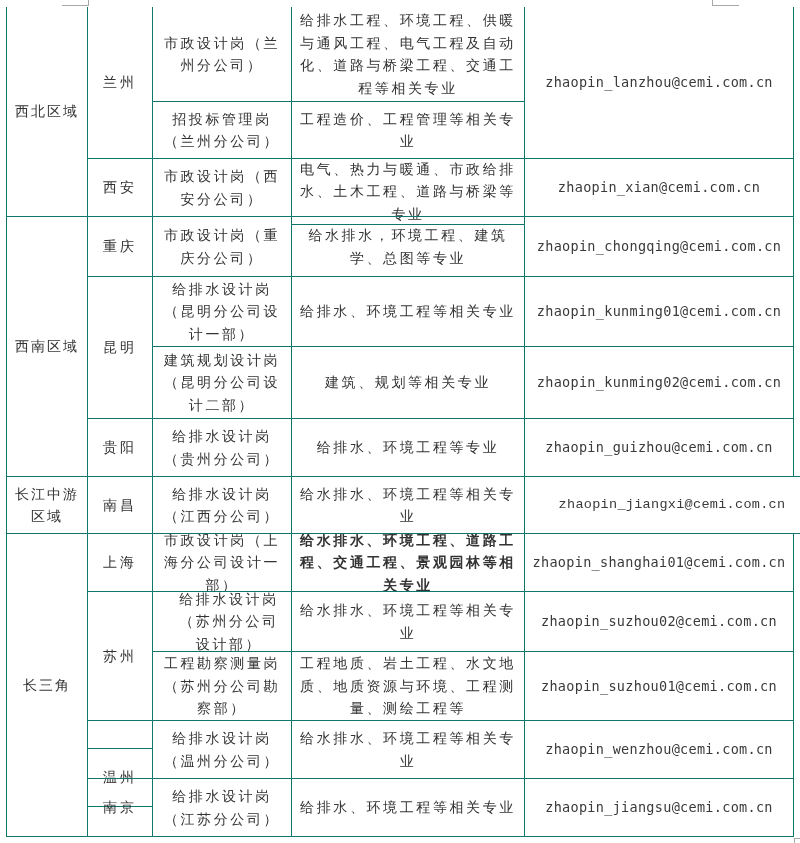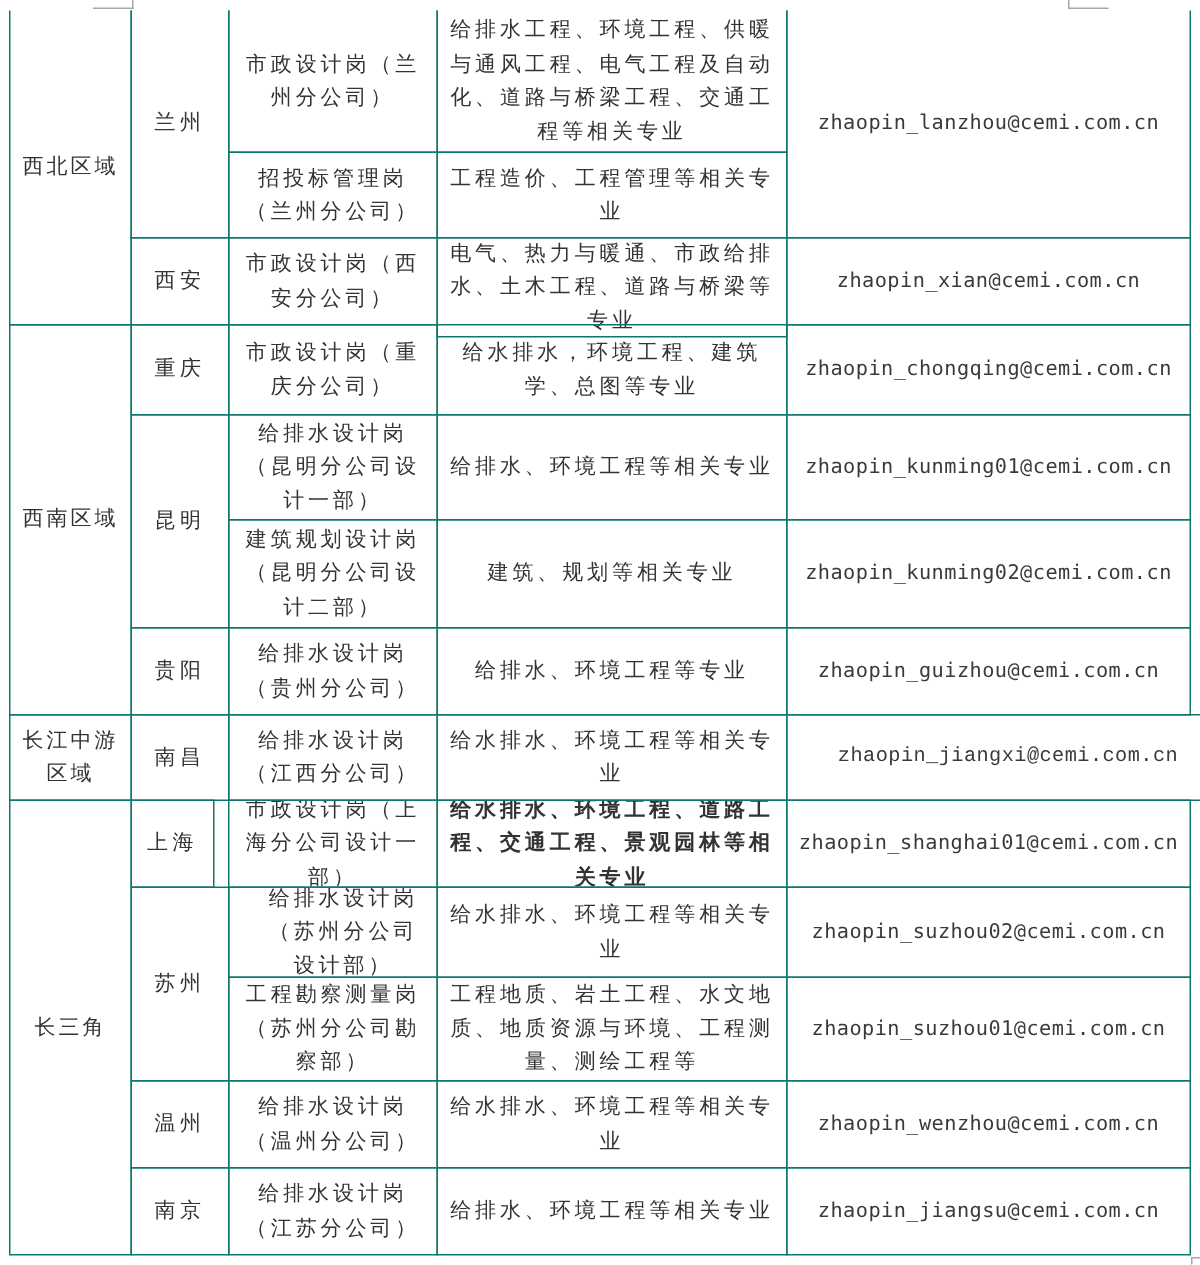--- a/index.html
+++ b/index.html
@@ -50,27 +50,27 @@
     </div>
     <div class="cell city" style="left: 87px; top: 276px; width: 66px; height: 143px;">
       <span>昆明</span>
     </div>
     <div class="cell city" style="left: 87px; top: 418px; width: 66px; height: 59px;">
       <span>贵阳</span>
     </div>
     <div class="cell city" style="left: 87px; top: 476px; width: 66px; height: 58px;">
       <span>南昌</span>
     </div>
-    <div class="cell city" style="left: 87px; top: 533px; width: 56px; height: 59px;">
+    <div class="cell city" style="left: 87px; top: 533px; width: 66px; height: 59px;">
       <span>上海</span>
     </div>
     <div class="cell city" style="left: 87px; top: 591px; width: 66px; height: 130px;">
       <span>苏州</span>
     </div>
-    <div class="cell city" style="left: 87px; top: 720px; width: 66px; height: 59px;">
+    <div class="cell city" style="left: 87px; top: 748px; width: 66px; height: 59px;">
       <span>温州</span>
     </div>
     <div class="cell city" style="left: 87px; top: 778px; width: 66px; height: 59px;">
       <span>南京</span>
     </div>
     <div class="cell position top-open" style="left: 152px; top: 7px; width: 140px; height: 95px;">
       <span>市政设计岗（兰州分公司）</span>
     </div>
     <div class="cell position" style="left: 152px; top: 101px; width: 140px; height: 58px;">
       <span>招投标管理岗（兰州分公司）</span>

